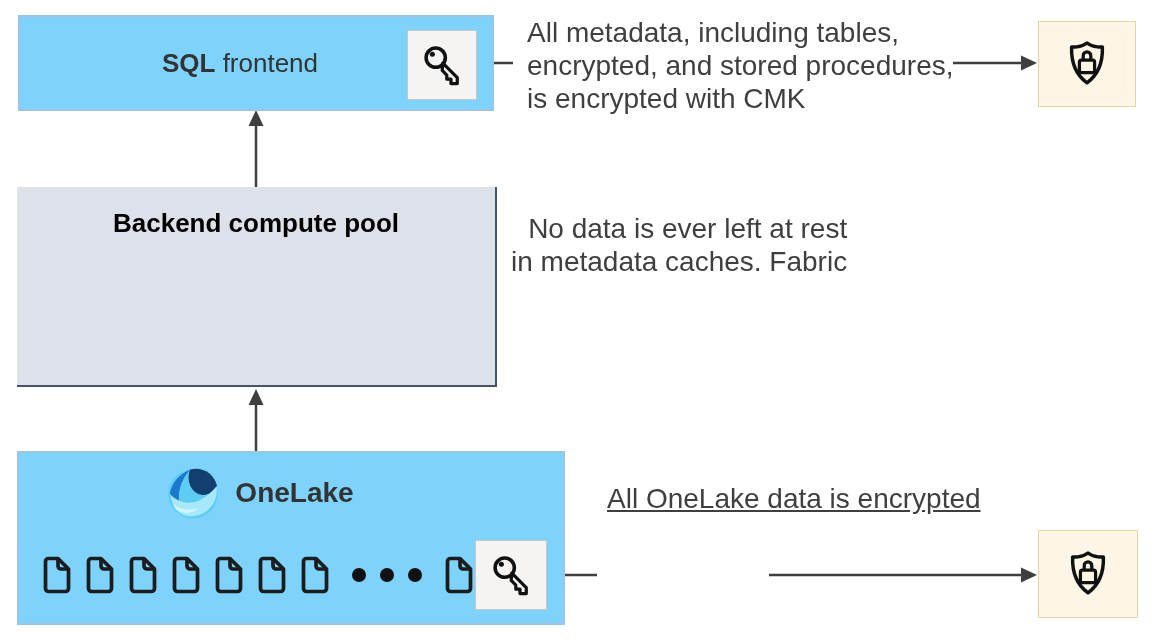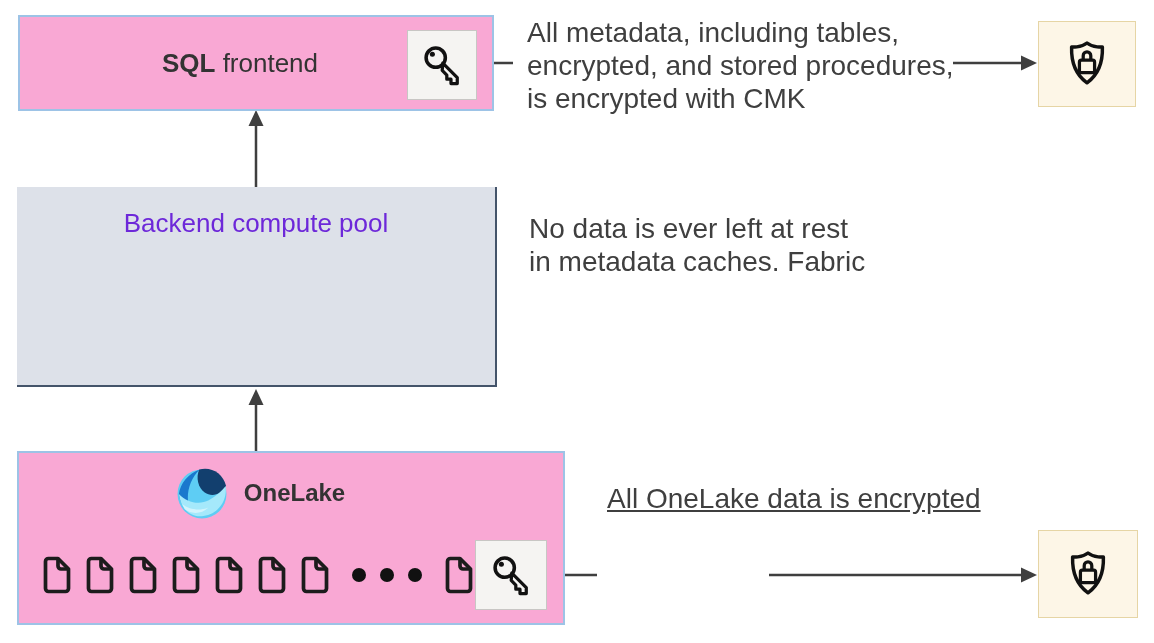--- a/index.html
+++ b/index.html
@@ -3,47 +3,47 @@
 <meta charset="utf-8">
 <style>
   html,body{margin:0;padding:0;background:#fff;}
   .canvas{
     position:relative;width:1154px;height:643px;background:#fff;overflow:hidden;
     font-family:"Liberation Sans",sans-serif;color:#3b3b3b;
   }
   .abs{position:absolute;}
   
   .box-blue{
-    background:#f9a8d4;border:2px solid #9dc3e6;box-sizing:border-box;
+    background:#7dd3fc;border:2px solid #9dc3e6;box-sizing:border-box;
   }
   .box-gray{
     background:#dde1e9;border-right:2px solid #44546a;border-bottom:2px solid #44546a;
     box-sizing:border-box;
   }
   .sql-title{left:0;top:0;width:440px;height:92px;display:flex;align-items:center;justify-content:center;font-size:26px;color:#333;}
   .sql-title .reg{font-weight:normal;white-space:pre;}
-  .backend-title{left:9px;top:21px;width:460px;text-align:center;font-size:26px;font-weight:normal;color:#6d28d9;}
+  .backend-title{left:9px;top:21px;width:460px;text-align:center;font-size:26px;font-weight:bold;color:#000000;}
   
   .key-tile{
     background:#f5f4f2;border:1.5px solid #c8c6c4;box-sizing:border-box;
     display:flex;align-items:center;justify-content:center;
   }
   
   .shield-tile{
     background:#fdf6e7;border:1.5px solid #e6d5a5;box-sizing:border-box;
     display:flex;align-items:center;justify-content:center;
   }
   
   .annotation{font-size:28px;line-height:33px;color:#3f3f3f;white-space:nowrap;}
   
   .onelake-header{
     left:17px;top:460px;width:484px;height:66px;
     display:flex;align-items:center;justify-content:center;gap:13px;
   }
-  .onelake-title{font-size:24px;font-weight:bold;color:#333;}
+  .onelake-title{font-size:28px;font-weight:bold;color:#333;}
   
   .doc-row{left:40px;top:555px;display:flex;align-items:center;gap:9px;}
   .dot{width:14px;height:14px;border-radius:50%;background:#111;margin:0 7px;}
   .dots-group{display:flex;align-items:center;margin:0 4px;}
   .compute-row{left:27px;top:277px;width:458px;display:flex;justify-content:center;gap:22px;}
   svg{display:block;}
 </style>
 </head>
 <body>
 
@@ -177,21 +177,21 @@
         </g>
         <g>
           <circle cx="46" cy="25" r="13.5" fill="#b3282d"></circle>
           <line x1="40.5" y1="19.5" x2="51.5" y2="30.5" stroke="#fff" stroke-width="5" stroke-linecap="round"></line>
           <line x1="51.5" y1="19.5" x2="40.5" y2="30.5" stroke="#fff" stroke-width="5" stroke-linecap="round"></line>
         </g>
       </svg>
     </div>
   </div>
 
-  <div class="abs annotation" style="left:529px;top:212px;">
+  <div class="abs annotation" style="left:511px;top:212px;text-align:right;">
     <div>No data is ever left at rest</div>
     <div>in metadata caches. Fabric</div>
   </div>
 
   <div class="abs box-blue" style="left:17px;top:451px;width:548px;height:174px;"></div>
 
   <div class="abs onelake-header">
     <svg width="58" height="58" viewBox="0 0 64 64">
       <circle cx="32" cy="33" r="27" fill="#5ecdf4"></circle>
       <path d="M29.5 6 C17 10.5 8 21 6.5 33 C7.5 42.5 12.5 49.5 20.5 53 C13 42 15.5 19 29.5 6 Z" fill="#1a78cd"></path>

